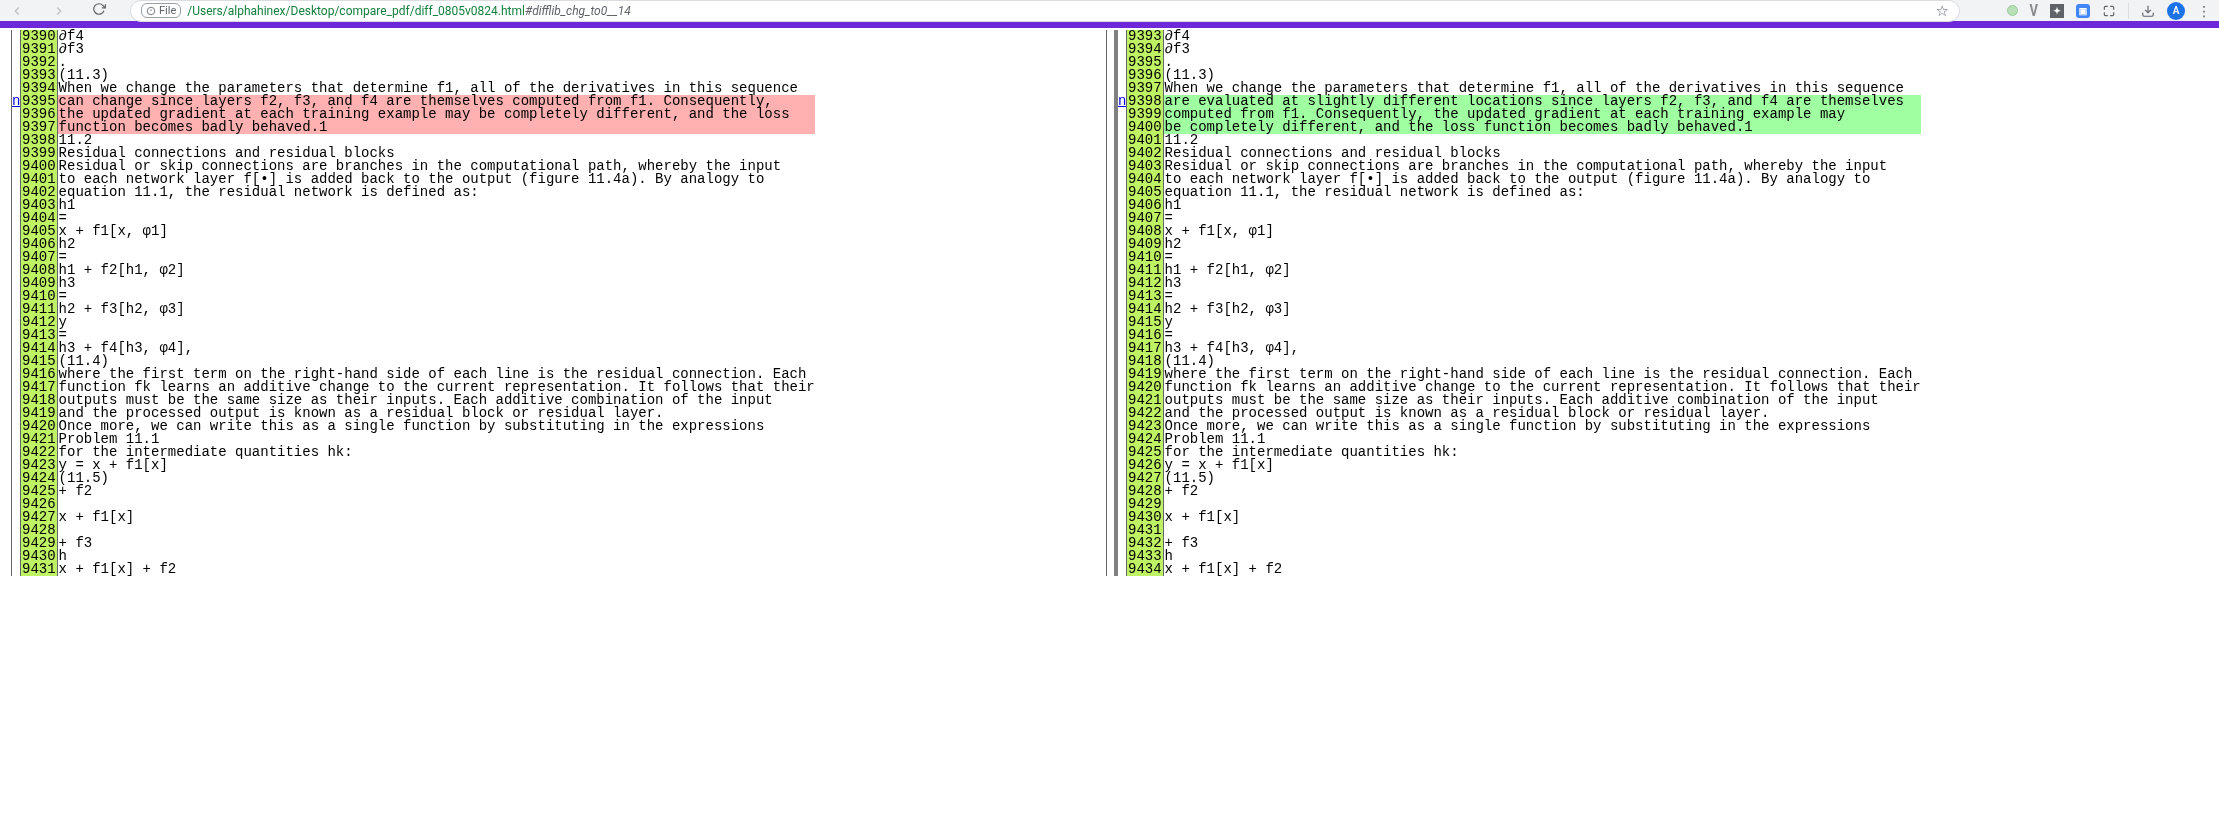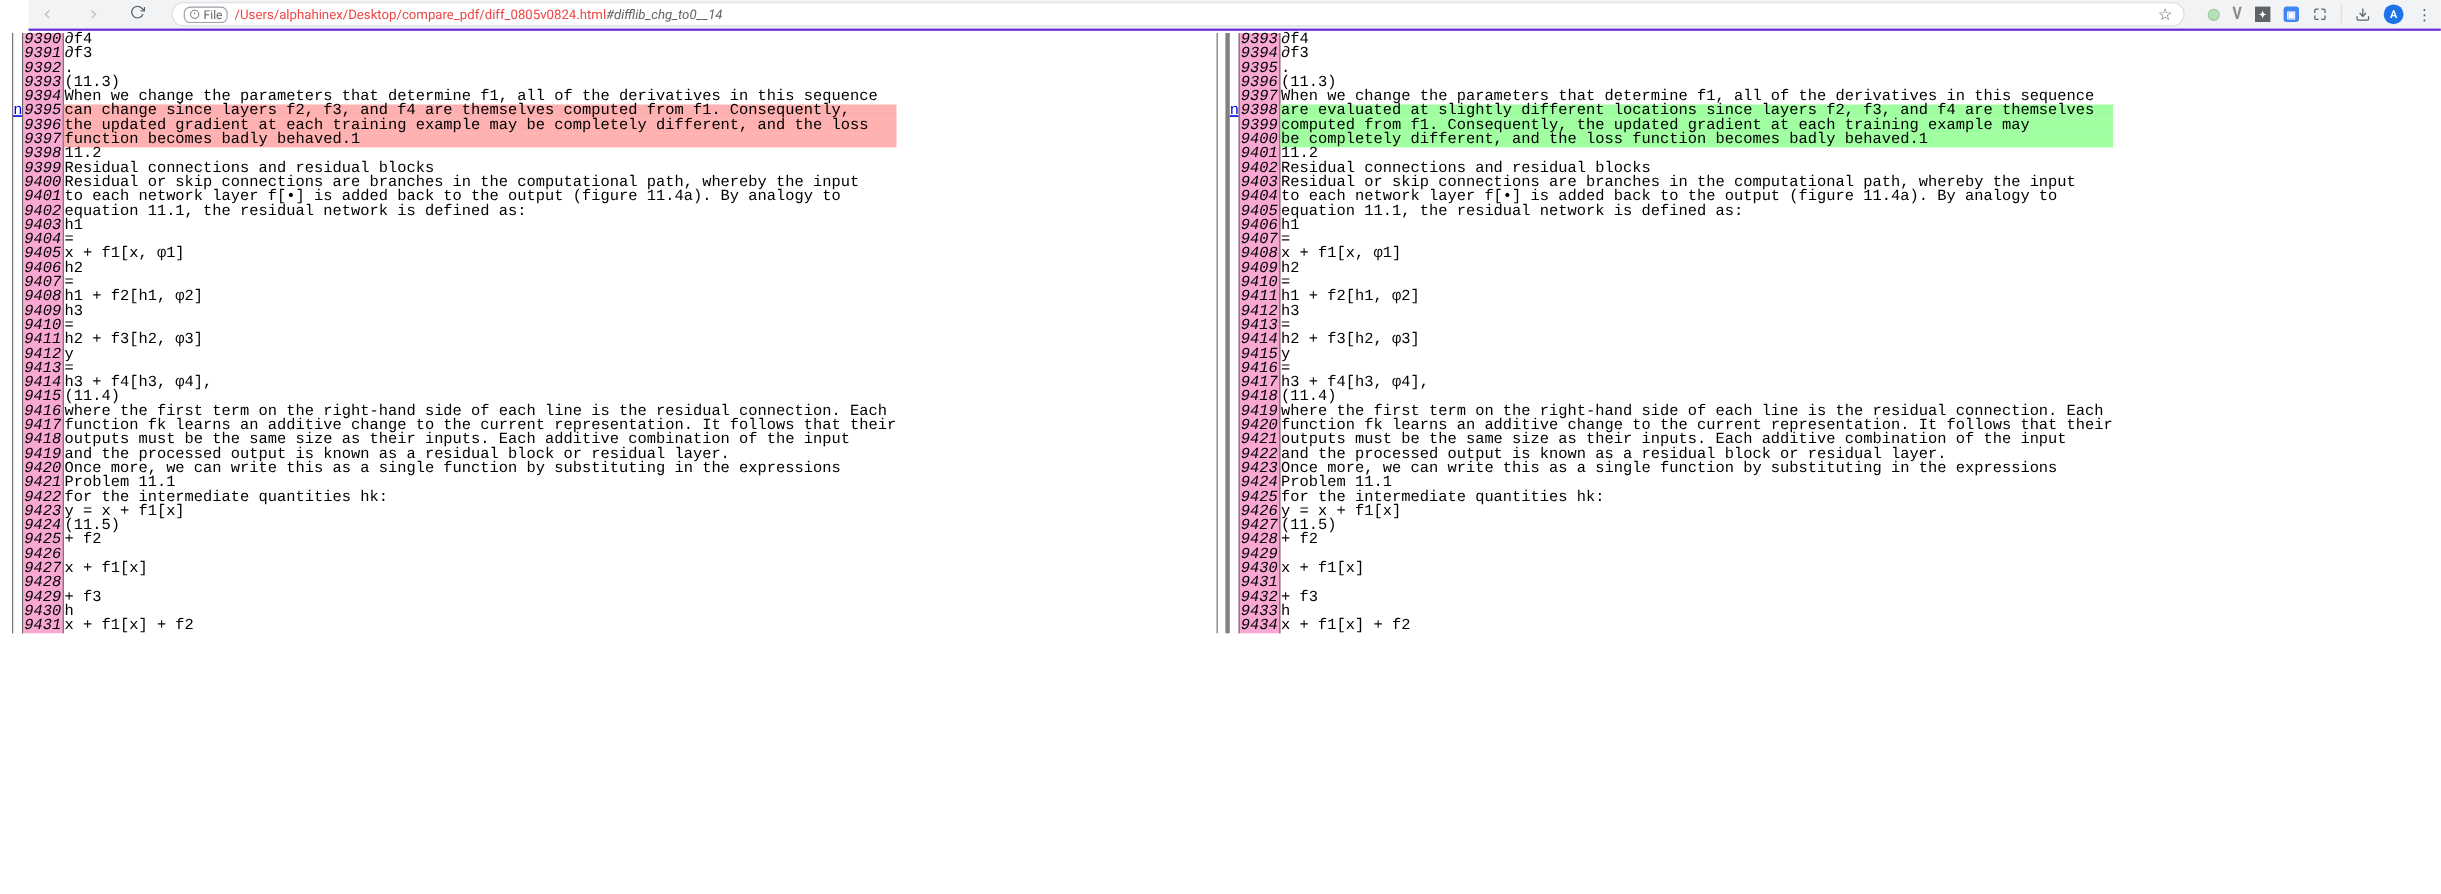--- a/index.html
+++ b/index.html
@@ -6,29 +6,28 @@
   html, body {
     margin: 0; padding: 0;
     font-family: -apple-system, BlinkMacSystemFont, "Segoe UI", Roboto, sans-serif;
     background: #fff;
     width: 2219px;
   }
   
   .toolbar {
     height: 28px;
     background: #f1f3f4;
-    border-bottom: 2px solid #6d28d9;
+    border-bottom: 7px solid #6d28d9;
     display: flex;
     align-items: center;
     padding: 0 8px;
     gap: 24px;
     font-size: 12px;
     color: #5f6368;
     position: relative;
-    margin-left: 26px;
   }
   .nav-arrow {
     width: 18px; height: 18px;
     display: flex; align-items: center; justify-content: center;
     color: #bdbdbd;
     font-size: 16px;
     cursor: default;
   }
   .reload { color: #5f6368; cursor: pointer; font-size: 14px; }
   .addr-bar {
@@ -49,21 +48,21 @@
     border: 1px solid #9aa0a6;
     border-radius: 6px;
     padding: 0 4px;
     display: flex;
     align-items: center;
     gap: 3px;
     font-size: 11px;
     color: #5f6368;
   }
   .file-chip svg { display:block; }
-  .url-path { color: #ef4444; }
+  .url-path { color: #15803d; }
   .url-frag { color: #5f6368; font-style: italic; }
   .star {
     margin-left: auto;
     font-size: 15px;
     color: #5f6368;
   }
   .right-icons {
     position: absolute;
     right: 10px;
     display: flex;
@@ -106,24 +105,23 @@
     width: 8px;
     flex-shrink:0;
     font-family: inherit;
     color: #0000ee;
     text-decoration: underline;
   }
   .linkcol a { display:block; height:13px; }
   .numcol {
     flex-shrink:0;
     text-align: right;
-    background: #f9a8d4;
+    background: #bef264;
     border-left:1px solid #666;
     border-right:1px solid #666;
-    font-style:italic;
   }
   .textcol {
     flex-shrink:0;
   }
   .row { height: 13px; display:flex; align-items:center; }
   .num { padding: 0 1px 0 1px; display:block; height:13px; }
   .txt { padding: 0 0 0 1px; display:block; height:13px; }
   .chg-del { background: #ffb0b0; }
   .chg-add { background: #a0ffa0; }
   .sep {

